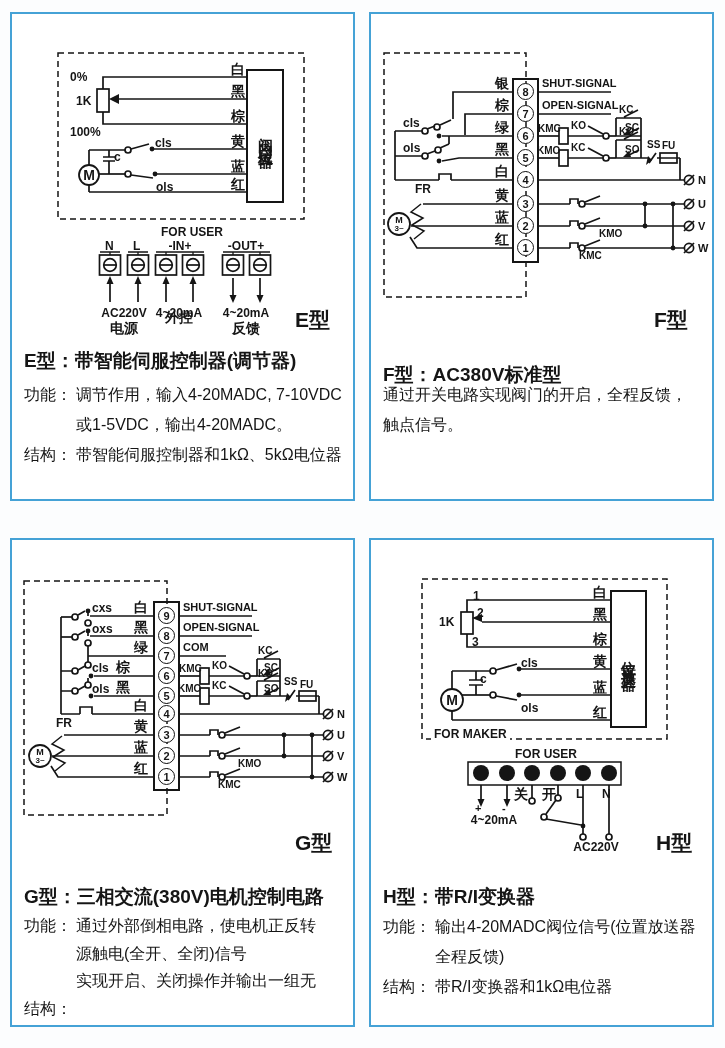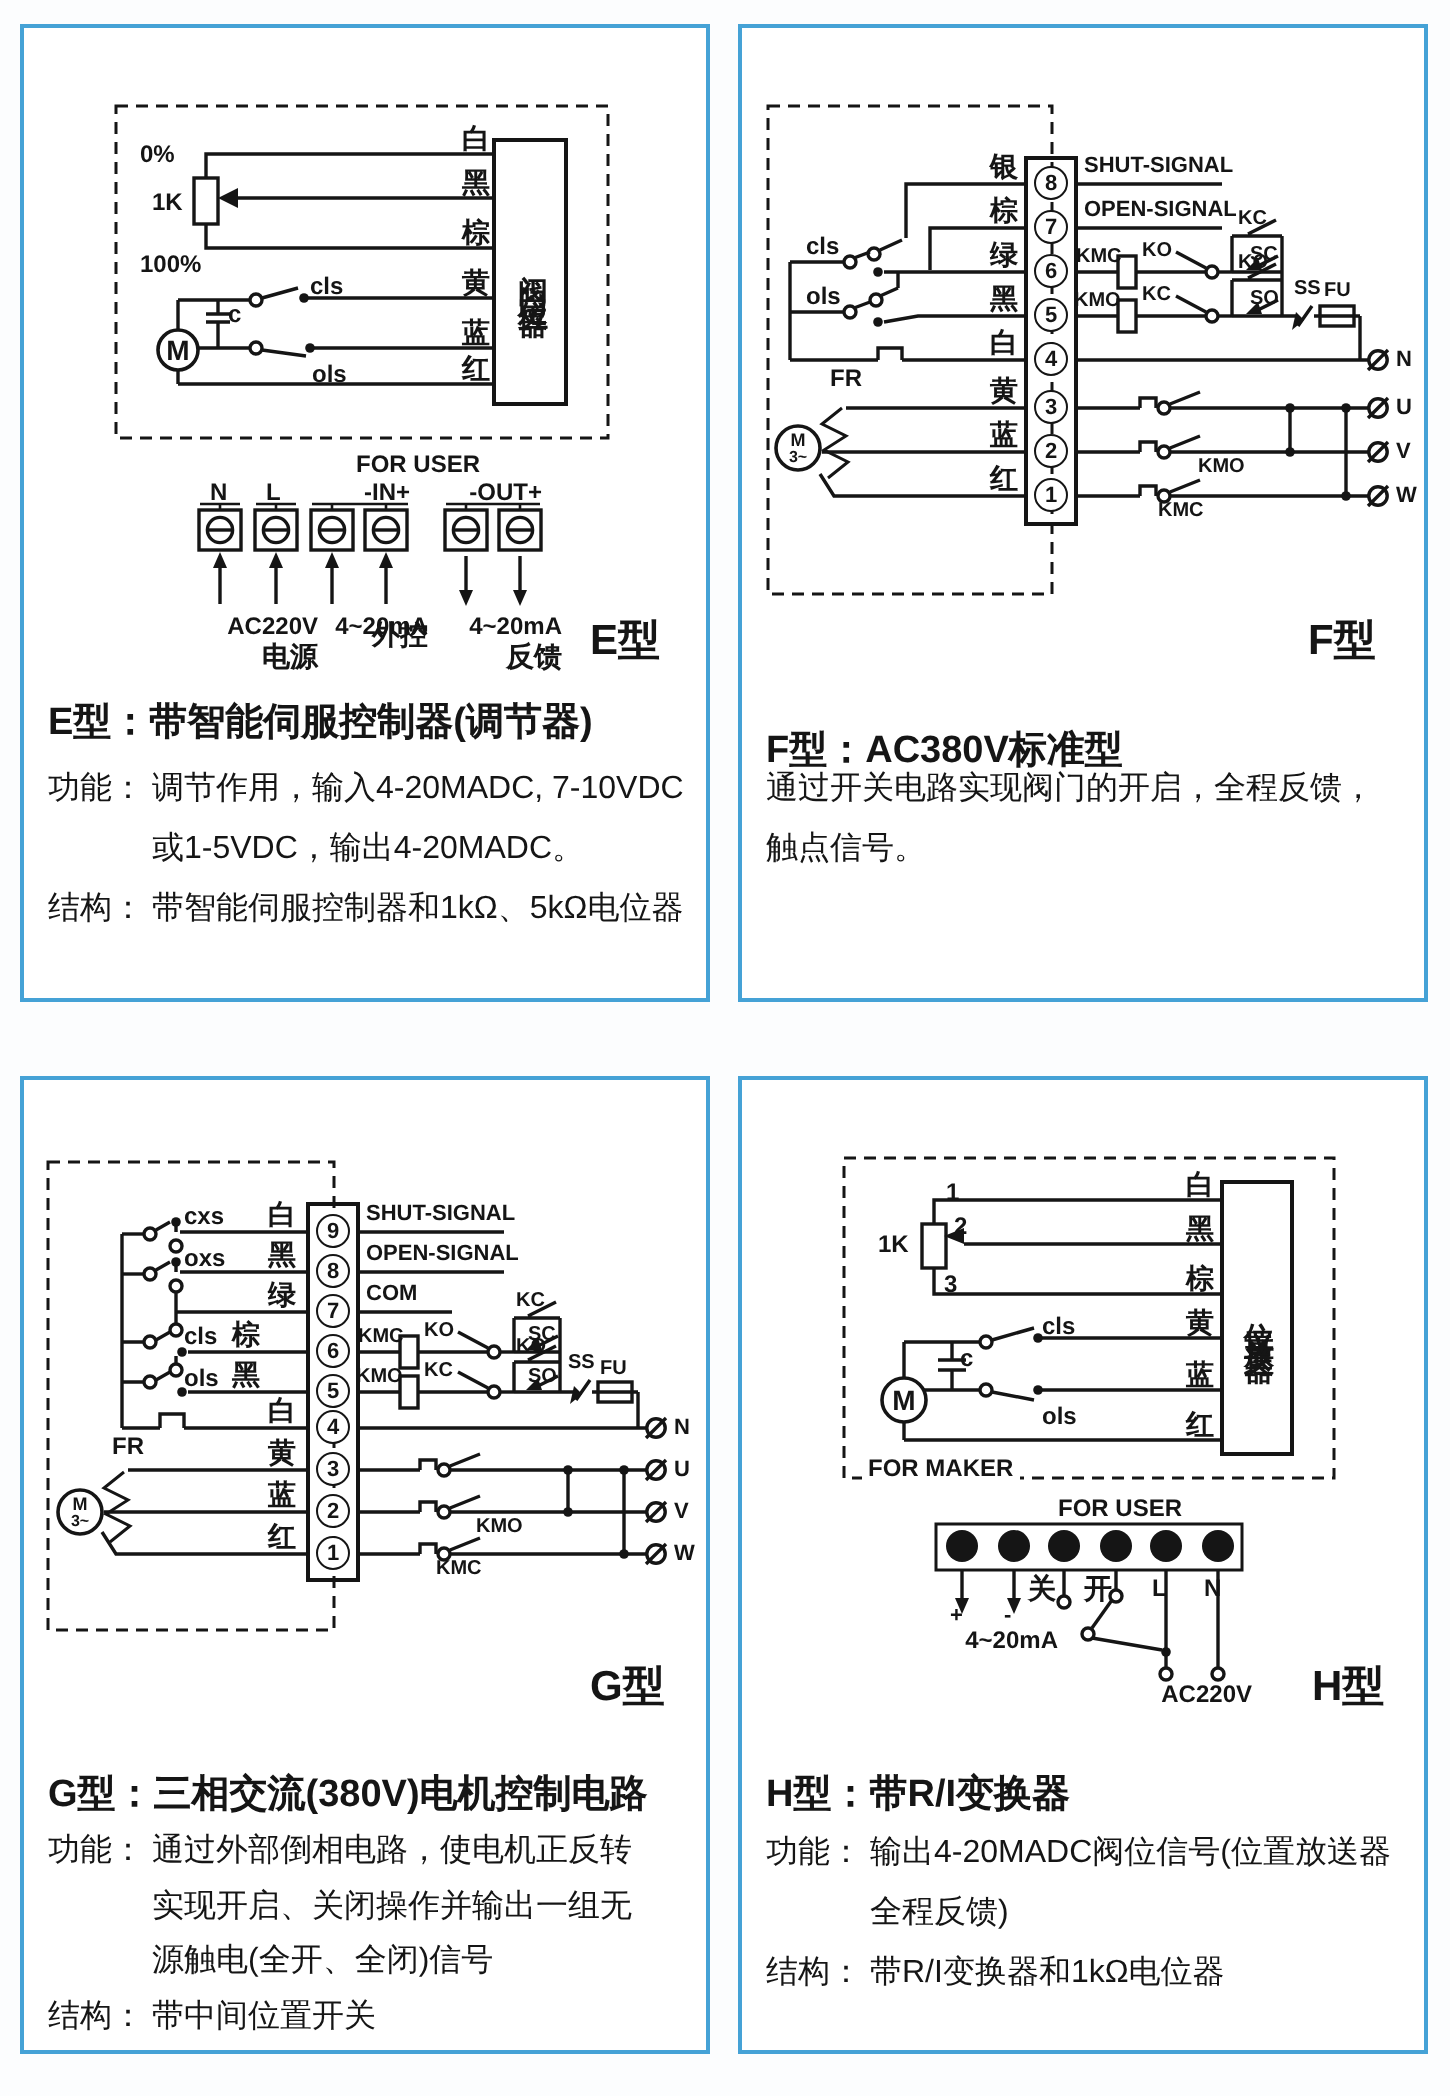--- a/index.html
+++ b/index.html
@@ -5,21 +5,21 @@
   html,body{margin:0;padding:0;background:#fcfdfe;width:725px;height:1048px;position:relative;
     font-family:"Liberation Sans","DejaVu Sans",sans-serif;color:#151515;}
   .panel{position:absolute;width:345px;height:489px;background:#fff;border:2px solid #45a2d6;box-sizing:border-box;}
   #panel-e{left:10px;top:12px}#panel-f{left:369px;top:12px}#panel-g{left:10px;top:538px}#panel-h{left:369px;top:538px}
   .diag{position:absolute;left:0;top:0;width:341px;height:332px;}
   .diag svg{position:absolute;left:0;top:0;}
   .l{position:absolute;font-weight:bold;font-size:11px;line-height:1;white-space:nowrap;color:#151515;}
   .lc{font-size:14px;}
   .sm{font-size:10px;}
   .md{font-size:12px;}
-  .ctr{text-align:right;}
+  .ctr{text-align:center;}
   .circ{position:absolute;width:17px;height:17px;border:1.7px solid #151515;border-radius:50%;
     font:bold 11px "Liberation Sans","DejaVu Sans",sans-serif;display:flex;align-items:center;justify-content:center;background:#fff;box-sizing:border-box;}
   .vtext{position:absolute;writing-mode:vertical-rl;text-orientation:upright;letter-spacing:4px;
     font-weight:bold;font-size:15px;display:flex;align-items:center;justify-content:center;color:#151515;}
   .tag{position:absolute;font-weight:bold;font-size:21px;color:#151515;}
   .desc{position:absolute;left:12px;right:8px;color:#151515;}
   .desc .title{font-weight:bold;font-size:19px;white-space:nowrap;}
   .rows{position:absolute;left:12px;right:4px;}
   .row{display:flex;font-size:16px;line-height:30px;white-space:nowrap;}
   .row .k{min-width:52px;font-size:16px;}
@@ -422,28 +422,27 @@
   </div>
   <div class="desc" style="top:344px">
     <div class="title">G型：三相交流(380V)电机控制电路</div>
   </div>
   <div class="rows g27" style="top:372px">
     <div class="row">
         <span class="k">功能：</span>
         <span>通过外部倒相电路，使电机正反转</span>
       </div>
     <div class="row ind">
+        <span>源触电(全开、全闭)信号</span>
+      </div>
+    <div class="row ind">
         <span>实现开启、关闭操作并输出一组无</span>
-      </div>
-    <div class="row ind">
-        <span>源触电(全开、全闭)信号</span>
       </div>
     <div class="row">
         <span class="k">结构：</span>
-        <span>带中间位置开关</span>
       </div>
   </div>
 </div>
 
 <div class="panel" id="panel-h">
   <div class="diag">
     <svg width="341" height="332" viewBox="0 0 341 332" fill="none" stroke="#151515" stroke-width="1.7">
       <rect x="51" y="39" width="245" height="160" stroke-dasharray="6 4" stroke-width="1.5"></rect>
       <rect x="240" y="51" width="35" height="136" stroke-width="2"></rect>
       <g>

